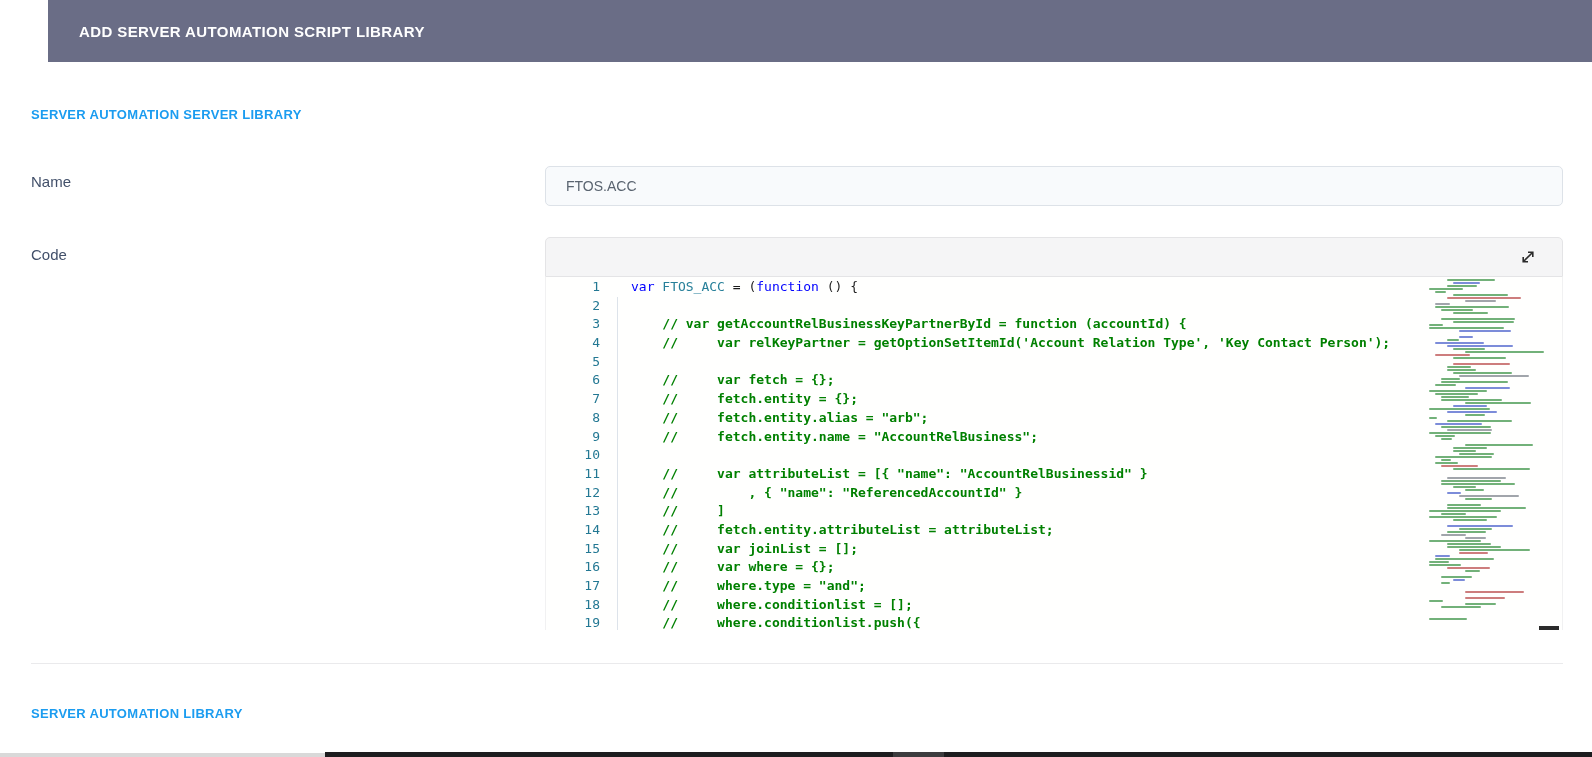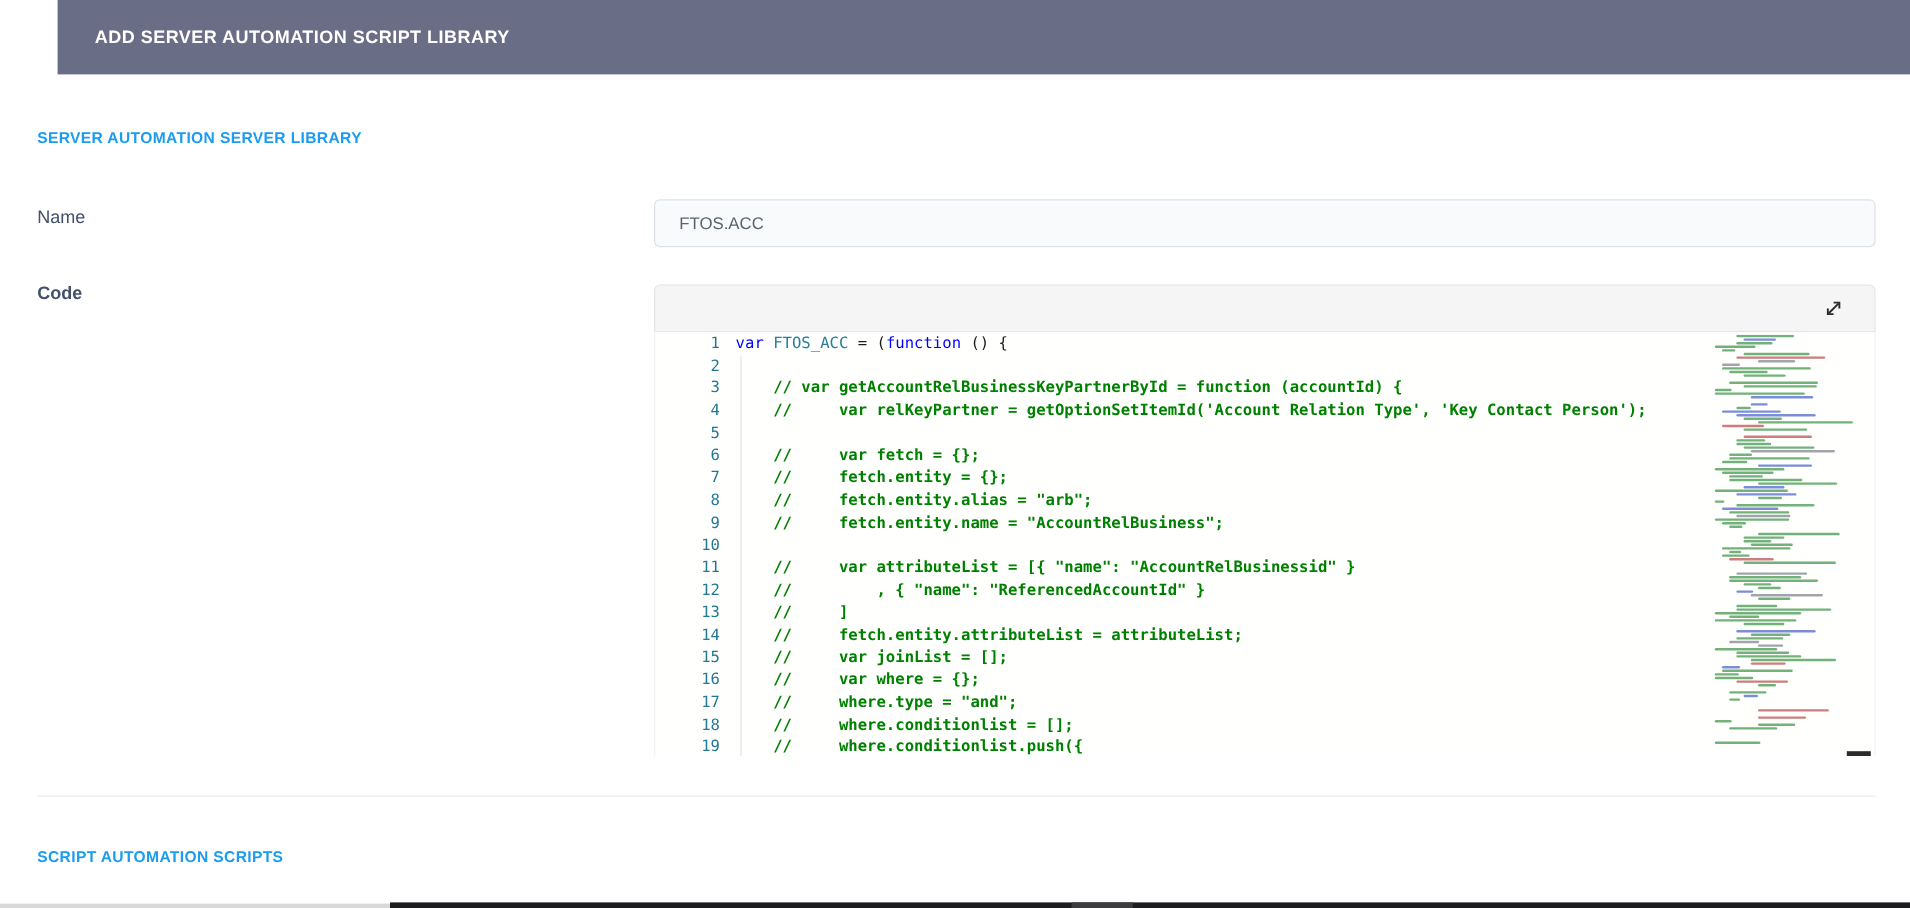--- a/index.html
+++ b/index.html
@@ -20,21 +20,21 @@
   
   .section-title {
     position:absolute; left:31px; color:#1b9cf0; font-size:13px; font-weight:bold; letter-spacing:.3px;
   }
   .section-title.library { top:107px; }
   .section-title.scripts { top:706px; }
 
   
   .field-label { position:absolute; left:31px; font-size:15px; color:#42506a; }
   .field-label.name { top:173px; }
-  .field-label.code { top:236px;font-weight:bold; }
+  .field-label.code { top:246px; }
 
   
   .name-input {
     position:absolute; left:545px; top:166px; width:1018px; height:40px;
     background:#f8fafc; border:1px solid #dde2e8; border-radius:5px;
     padding:0 20px; font-size:14px; color:#5a6470;
     font-family:"Liberation Sans", sans-serif; outline:none;
   }
 
   
@@ -52,21 +52,21 @@
     background:#fffffe; overflow:hidden;
     border-left:1px solid #f1f1f2; border-right:1px solid #f1f1f2;
   }
   .code-rows {
     position:absolute; left:1px; top:1px;
     font-family:"DejaVu Sans Mono","Liberation Mono", monospace;
     font-size:13px; line-height:18.7px; white-space:pre;
   }
   .code-row { display:flex; height:18.7px; }
   .gutter { width:53px; text-align:right; color:#237893; flex:none; }
-  .line-content { margin-left:13px; }
+  .line-content { margin-left:31px; }
   .tk-kw { color:#0000ff; }
   .tk-ident { color:#267f99; }
   .tk-plain { color:#1c1c1c; }
   .tk-comment { color:#008000;font-weight:bold; }
   .indent-guide {
     position:absolute; left:71px; top:20px; bottom:0; width:1px; background:#dde3ea;
   }
 
   
   .minimap { position:absolute; top:2px; right:13px; width:122px; bottom:2px; overflow:hidden; }
@@ -429,19 +429,19 @@
         </div>
         <div class="mm-row"></div>
         <div class="mm-row"></div>
       </div>
     <div class="hscroll-dash"></div>
   </div>
 </div>
 
 <div class="divider"></div>
 
-<div class="section-title scripts">SCRIPT AUTOMATION SCRIPTS</div>
+<div class="section-title scripts">SERVER AUTOMATION LIBRARY</div>
 
 <div class="bottom-strip">
   <div class="strip-light"></div>
   <div class="strip-dark"></div>
   <div class="strip-mid"></div>
 </div>
 
 </body></html>

